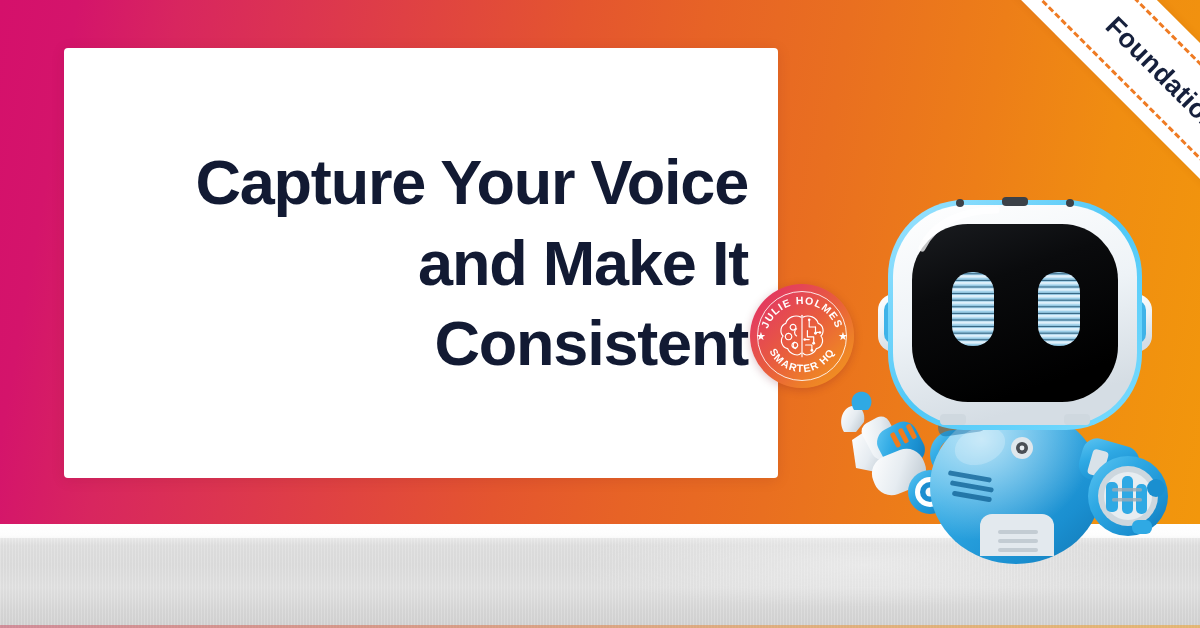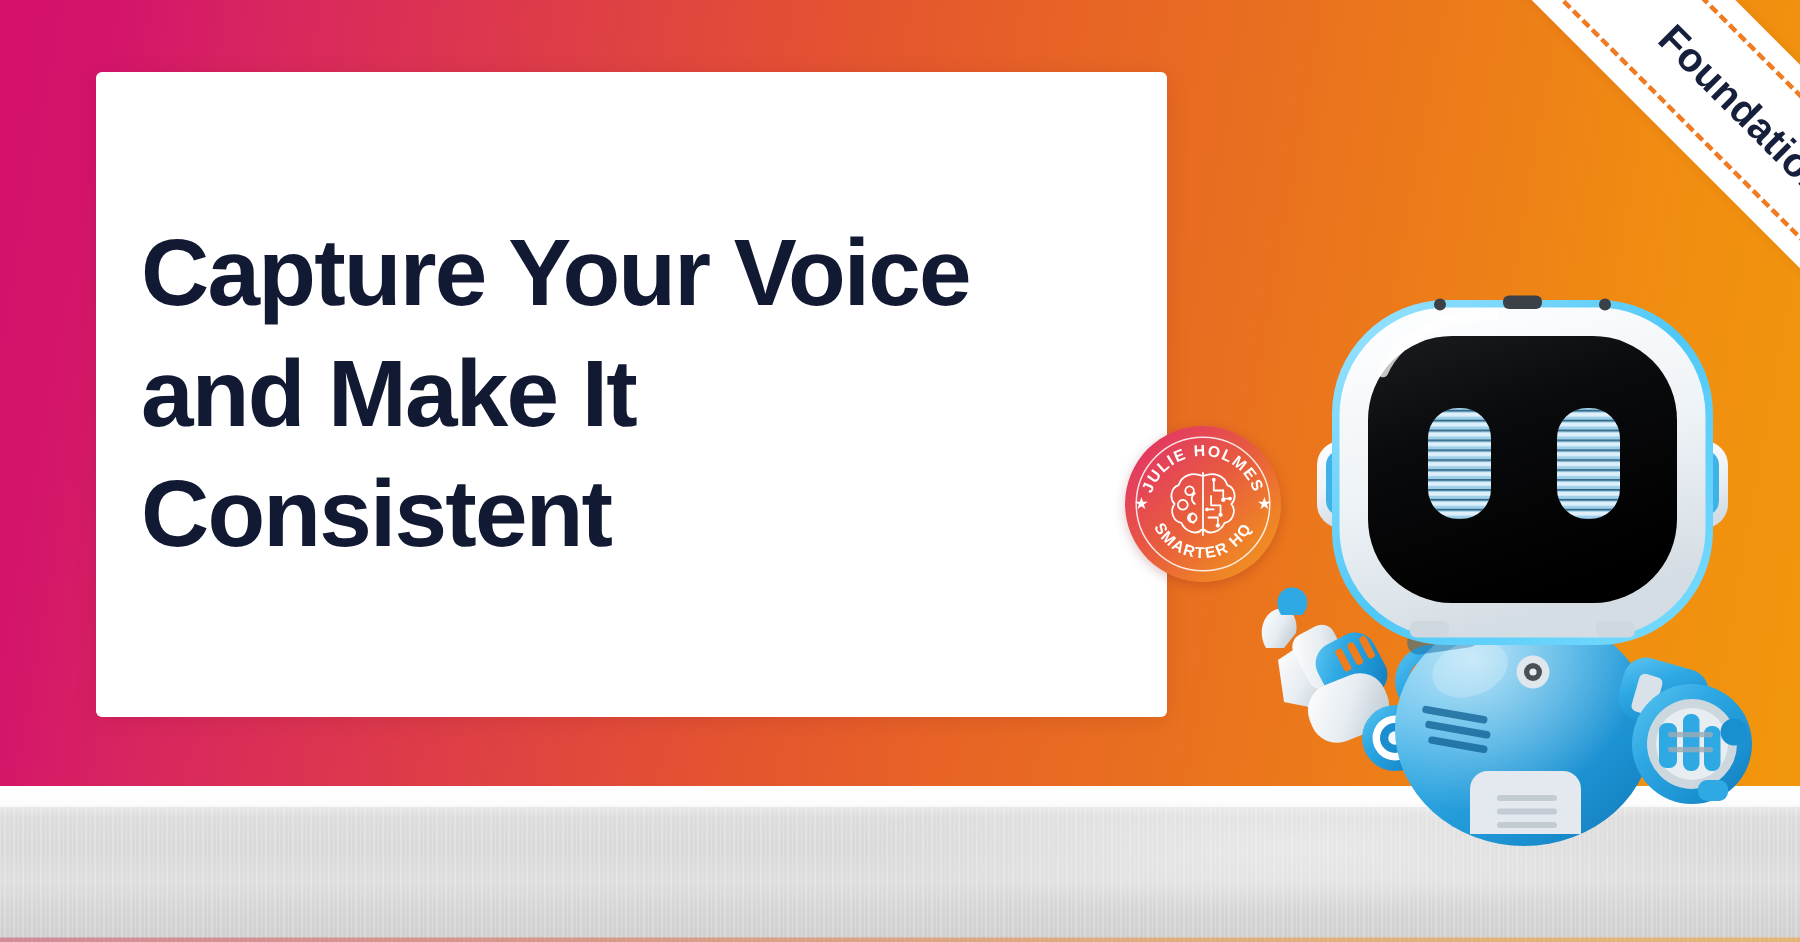--- a/index.html
+++ b/index.html
@@ -45,21 +45,21 @@
   
   .card{
     position:absolute;left:64px;top:48px;width:714px;height:430px;
     background:#ffffff;border-radius:4px;
     box-shadow:0 2px 14px rgba(90,10,30,.12);
     display:flex;align-items:center;justify-content:center;
     z-index:6;
   }
   .headline{
     margin:0;padding:0 30px;
-    text-align:left;
+    text-align:right;
     font-size:63px;line-height:1.28;
     font-weight:700;letter-spacing:-1.2px;
     color:#121a33;
     font-family:"Liberation Sans", sans-serif;
   }
 
   
   .ribbon-wrap{
     position:absolute;right:0;top:0;width:330px;height:330px;
     overflow:hidden;z-index:9;pointer-events:none;

